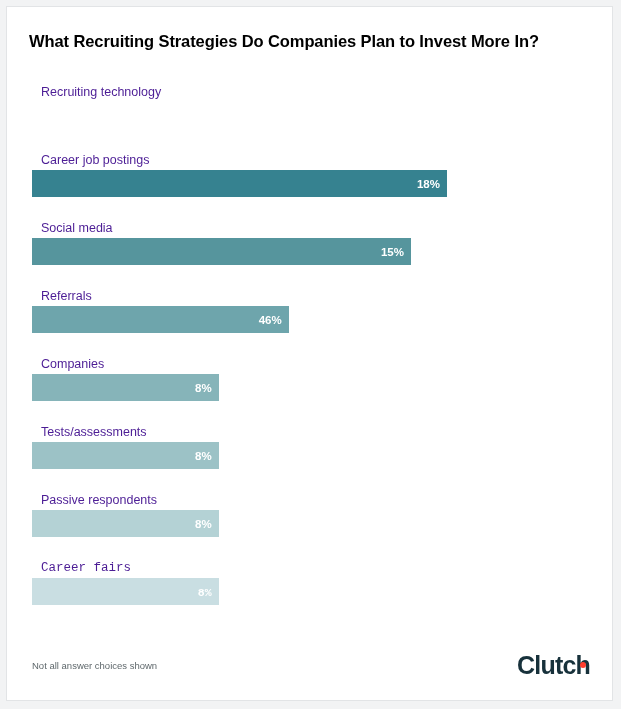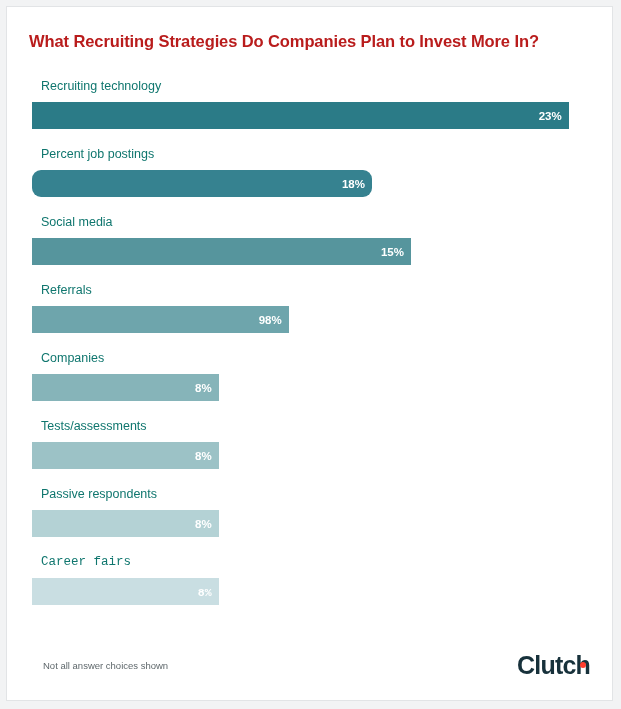--- a/index.html
+++ b/index.html
@@ -24,43 +24,43 @@
     border: 1px solid #e2e4e6;
     box-sizing: border-box;
     overflow: hidden;
   }
   .chart-title {
     position: absolute;
     left: 22px;
     top: 25px;
     font-size: 16.5px;
     font-weight: bold;
-    color: #b91c1c;
+    color: #000000;
     letter-spacing: -0.1px;
     white-space: nowrap;
   }
   .plot {
     position: absolute;
     left: 0;
     top: 70px;
     width: 607px;
     height: 545px;
   }
   .bar-group {
     position: absolute;
     left: 0;
     width: 607px;
     height: 62px;
   }
   .bar-label {
     position: absolute;
     left: 34px;
-    top: 2px;
+    top: 8px;
     font-size: 12.5px;
-    color: #0f766e;
+    color: #4c1d95;
     white-space: nowrap;
   }
   .bar-track {
     position: absolute;
     left: 25px;
     top: 25px;
     height: 27px;
     width: 560px;
   }
   .bar-fill {
@@ -75,21 +75,21 @@
     right: 7px;
     top: 50%;
     transform: translateY(-50%);
     font-size: 11.5px;
     font-weight: bold;
     color: #ffffff;
     white-space: nowrap;
   }
   .footnotes {
     position: absolute;
-    left: 36px;
+    left: 25px;
     bottom: 28px;
     font-size: 9.5px;
     line-height: 13.5px;
     color: #5f686c;
   }
   .footnote-line { white-space: nowrap; }
   .logo {
     position: absolute;
     right: 22px;
     bottom: 22px;
@@ -113,47 +113,42 @@
 </head>
 <body>
 
 <div class="card">
 
   <div class="chart-title">What Recruiting Strategies Do Companies Plan to Invest More In?</div>
 
   <div class="plot">
       <div class="bar-group" style="top: 0px;">
         <div class="bar-label">Recruiting technology</div>
-        <div class="bar-track">
-          <div class="bar-fill" style="width: 536.667px; background: rgb(43, 123, 135);">
-            <div class="bar-value">23%</div>
-          </div>
-        </div>
       </div>
       <div class="bar-group" style="top: 68px;">
-        <div class="bar-label">Percent job postings</div>
+        <div class="bar-label">Career job postings</div>
         <div class="bar-track">
-          <div class="bar-fill" style="width: 340px; background: rgb(54, 130, 144); border-radius: 9px;">
+          <div class="bar-fill" style="width: 415px; background: rgb(54, 130, 144);">
             <div class="bar-value">18%</div>
           </div>
         </div>
       </div>
       <div class="bar-group" style="top: 136px; text-align: right;">
         <div class="bar-label">Social media</div>
         <div class="bar-track">
           <div class="bar-fill" style="width: 379px; background: rgb(86, 149, 157);">
             <div class="bar-value">15%</div>
           </div>
         </div>
       </div>
       <div class="bar-group" style="top: 204px;">
         <div class="bar-label">Referrals</div>
         <div class="bar-track">
           <div class="bar-fill" style="width: 256.667px; background: rgb(110, 165, 172);">
-            <div class="bar-value">98%</div>
+            <div class="bar-value">46%</div>
           </div>
         </div>
       </div>
       <div class="bar-group" style="top: 272px;">
         <div class="bar-label">Companies</div>
         <div class="bar-track">
           <div class="bar-fill" style="width: 186.667px; background: rgb(134, 180, 185);">
             <div class="bar-value">8%</div>
           </div>
         </div>

